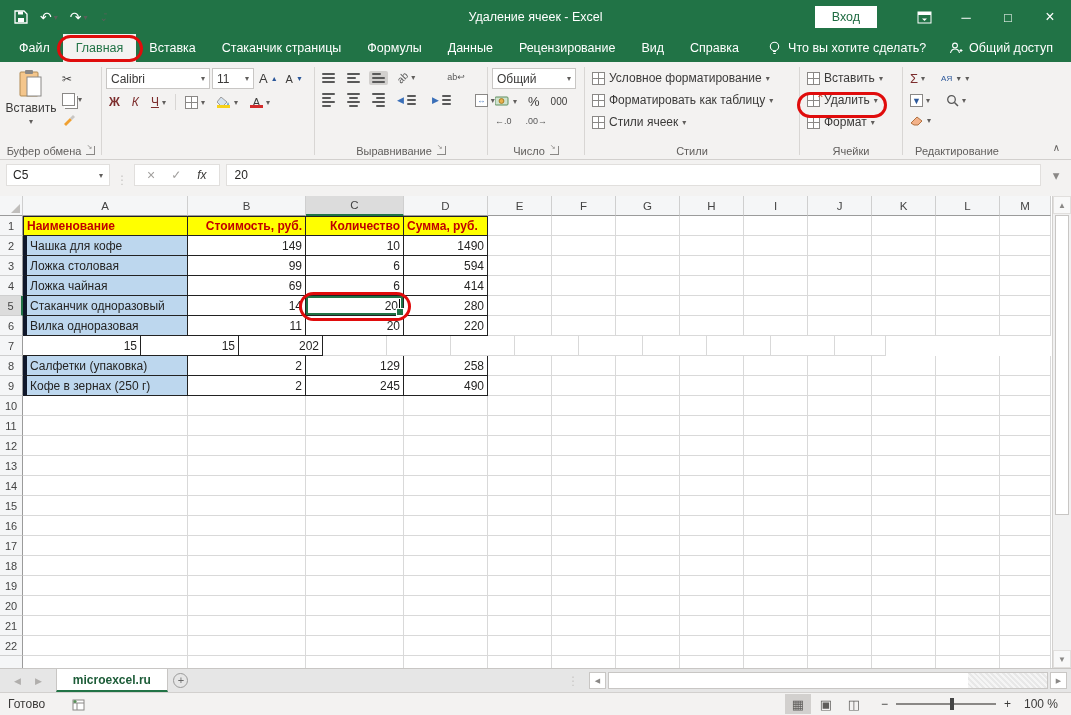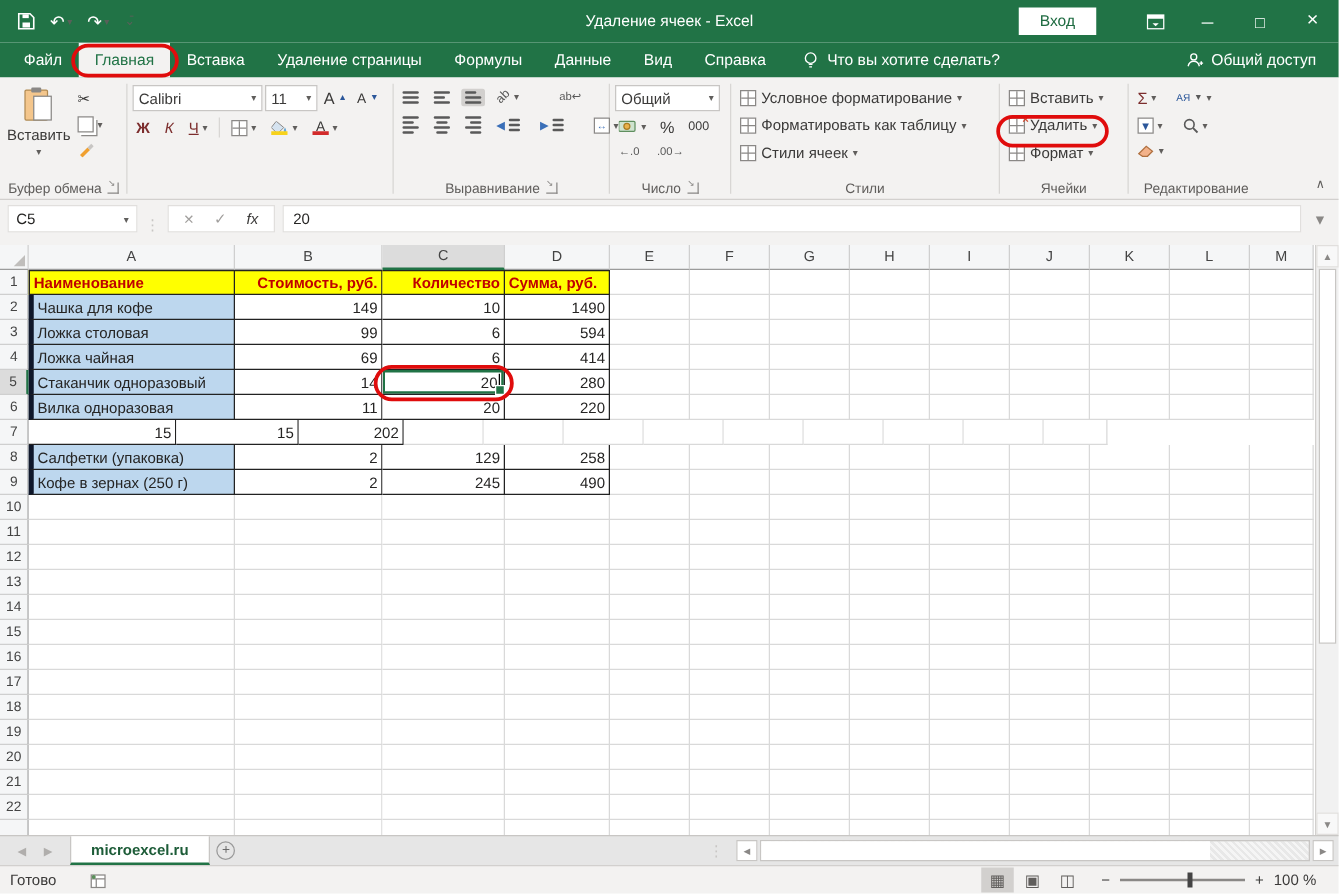--- a/index.html
+++ b/index.html
@@ -95,21 +95,21 @@
   .hs-thumb{position:absolute;left:0;top:0;bottom:0;width:82%;background:#fff;cursor:grab}
   
   .statusbar{position:absolute;left:0;right:0;bottom:0;height:23px;background:var(--ribbon-bg);border-top:1px solid var(--border);
              display:flex;align-items:center;font-size:12px;color:#3b3a39;padding:0 8px}
   .views{margin-left:auto;display:flex;align-items:center;gap:2px}
   .view-btn{width:26px;height:20px;display:flex;align-items:center;justify-content:center;font-size:13px;color:#605e5c;background:transparent;border:none;cursor:pointer}
   .view-btn.active{background:#d2d0ce}
   .zoomctl{display:flex;align-items:center;gap:8px;margin-left:14px}
   .ztrack{width:100px;height:2px;background:#8a8886;position:relative}
   .zthumb{position:absolute;left:54px;top:-5px;width:4px;height:12px;background:#444;cursor:grab}
-  .zlabel{width:44px;text-align:left}
+  .zlabel{width:44px;text-align:center}
   
   .annot{position:absolute;border:3px solid var(--annot);border-radius:15px;pointer-events:none;z-index:50}
   #annot-tab{left:57px;top:35px;width:86px;height:27px}
   #annot-delete{left:797px;top:92px;width:90px;height:26px}
   #annot-cell{left:299px;top:292px;width:112px;height:29px;border-radius:16px}
   svg{display:block}
 </style>
 </head>
 <body>
 
@@ -148,23 +148,24 @@
     <button class="win-btn">□</button>
     <button class="win-btn" style="font-size:16px">×</button>
   </div>
 </div>
 
 <div class="tabsrow">
   <span id="tabs-holder" style="display:flex">
       <button class="tab">Файл</button>
       <button class="tab active">Главная</button>
       <button class="tab">Вставка</button>
-      <button class="tab">Удаление страницы</button>
+      <button class="tab">Стаканчик страницы</button>
       <button class="tab">Формулы</button>
       <button class="tab">Данные</button>
+      <button class="tab">Рецензирование</button>
       <button class="tab">Вид</button>
       <button class="tab">Справка</button>
     </span>
   <span class="tellme">
     <span>
       <svg width="13" height="15" viewBox="0 0 13 15">
           <circle cx="6.5" cy="5.5" r="4.2" fill="none" stroke="#fff" stroke-width="1.1"></circle>
           <path d="M5 10.5h3M5.4 12.5h2.2" stroke="#fff" stroke-width="1.1"></path>
         </svg>
     </span>

